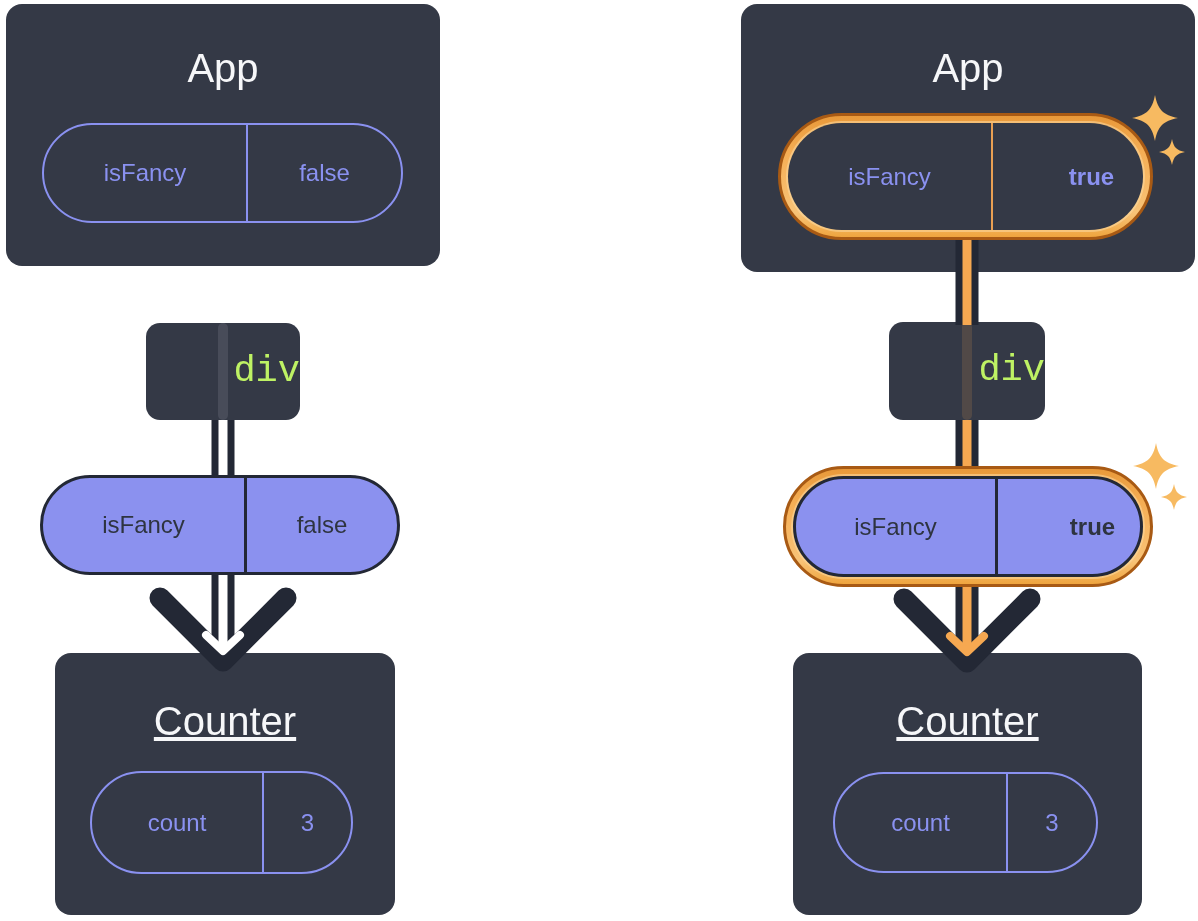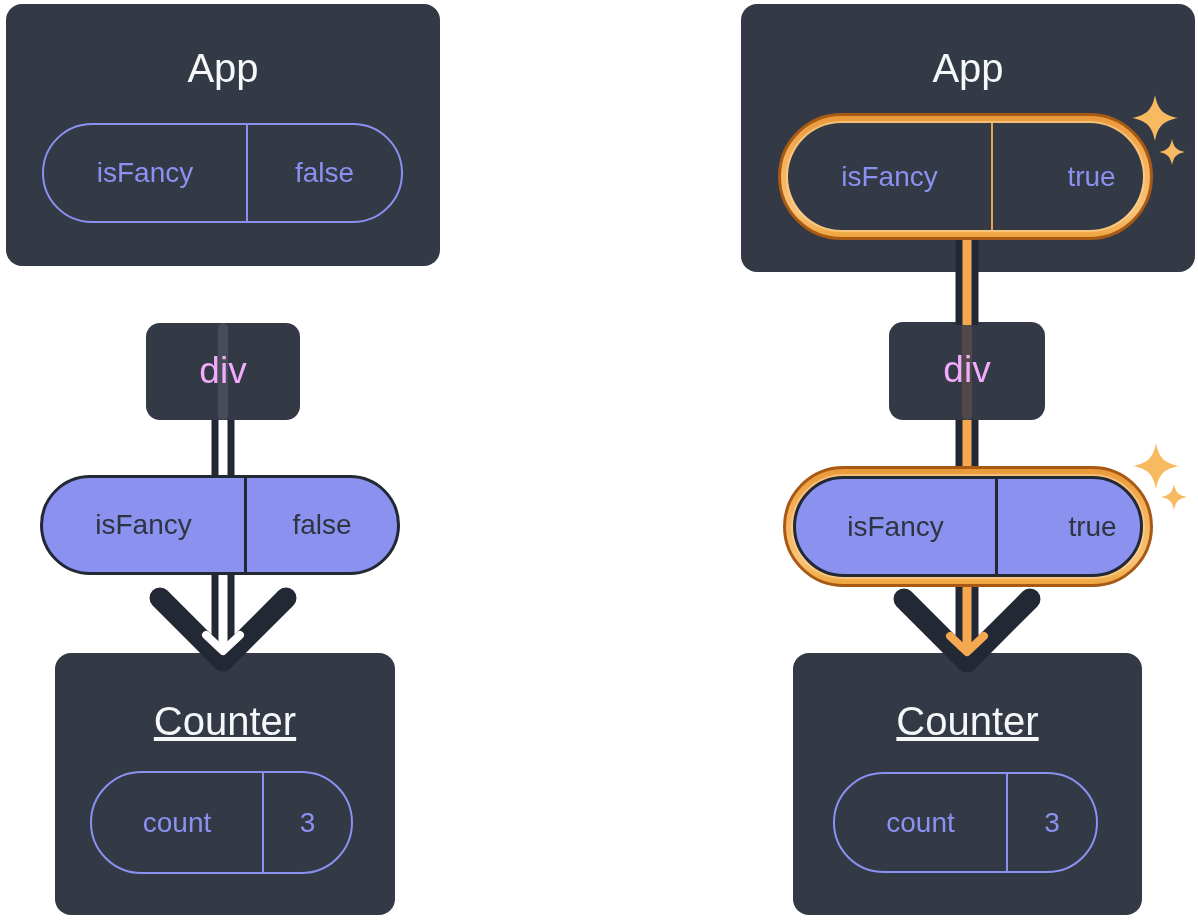--- a/index.html
+++ b/index.html
@@ -11,28 +11,28 @@
   .box{position:absolute;background:#343946;border-radius:16px;z-index:1;}
   .ctitle{position:absolute;left:0;right:0;text-align:center;color:#F6F7F9;font-size:40px;}
   .box-app-l{left:6px;top:4px;width:434px;height:262px;}
   .box-app-r{left:741px;top:4px;width:454px;height:268px;}
   .box-div-l{left:146px;top:323px;width:154px;height:97px;border-radius:14px;}
   .box-div-r{left:889px;top:322px;width:156px;height:98px;border-radius:14px;}
   .box-counter-l{left:55px;top:653px;width:340px;height:262px;}
   .box-counter-r{left:793px;top:653px;width:349px;height:262px;}
   .box-app-l .ctitle,.box-app-r .ctitle{top:42px;}
   .box-counter-l .ctitle,.box-counter-r .ctitle{top:46px;text-decoration:underline;}
-  .div-title{position:absolute;left:0;right:0;top:50%;transform:translateY(-52%);text-align:center;color:#f0abfc;font-size:37px;z-index:2;}
+  .div-title{position:absolute;left:0;right:0;top:50%;transform:translateY(-52%);text-align:right;color:#bef264;font-size:37px;z-index:2;font-family:Liberation Mono, monospace;}
   
   .ghost{position:absolute;top:0;bottom:0;left:50%;width:10px;margin-left:-5px;border-radius:5px;}
   .ghost-grey{background:rgba(205,210,222,0.13);}
   .ghost-orange{background:rgba(246,168,81,0.15);}
   
   .pill{position:absolute;display:flex;z-index:3;border-radius:62px;box-sizing:border-box;background:transparent;}
-  .cell{display:flex;align-items:center;justify-content:center;font-size:28px;box-sizing:border-box;}
+  .cell{display:flex;align-items:center;justify-content:center;font-size:24px;box-sizing:border-box;}
   .val{flex:1;}
   .outline{border:2px solid #8A91F0;color:#8A91F0;}
   .outline .key{border-right:2px solid #8A91F0;}
   .solid{background:#8B91EF;border:3px solid #232835;color:#2E3440;border-radius:56px;}
   .solid .key{border-right:3px solid #232835;}
   .pill-app-l{left:42px;top:123px;width:361px;height:100px;}
   .pill-app-l .key{flex:0 0 204px;}
   .pill-prop-l{left:40px;top:475px;width:360px;height:100px;}
   .pill-prop-l .key{flex:0 0 204px;}
   .pill-count-l{left:90px;top:771px;width:263px;height:103px;}
@@ -44,21 +44,21 @@
     border:3px solid #A85A14;padding:7px;
     background:linear-gradient(180deg,#E8993A 0%,#F5AE55 30%,#F8C377 80%,#EFA53F 100%);}
   .ring-app{left:778px;top:113px;width:375px;height:127px;}
   .ring-prop{left:783px;top:466px;width:370px;height:121px;}
   .ring .inner{display:flex;width:100%;height:100%;border-radius:54px;box-sizing:border-box;
     box-shadow:0 0 0 2px rgba(252,219,163,0.55);}
   .inner-dark{background:#343946;color:#8A91F0;}
   .inner-dark .key{border-right:2px solid #E9A053;flex:0 0 205px;}
   .inner-purple{background:#8B91EF;border:3px solid #232835;color:#2E3440;}
   .inner-purple .key{border-right:3px solid #232835;flex:0 0 202px;}
-  .bold{font-weight:normal;padding-left:47px;}
+  .bold{font-weight:bold;padding-left:47px;}
   
   .overlay{position:absolute;left:0;top:0;z-index:2;pointer-events:none;}
   .sparkles{position:absolute;left:0;top:0;z-index:4;pointer-events:none;}
 </style>
 </head>
 <body>
 
 <div class="canvas">
 
   <div>

